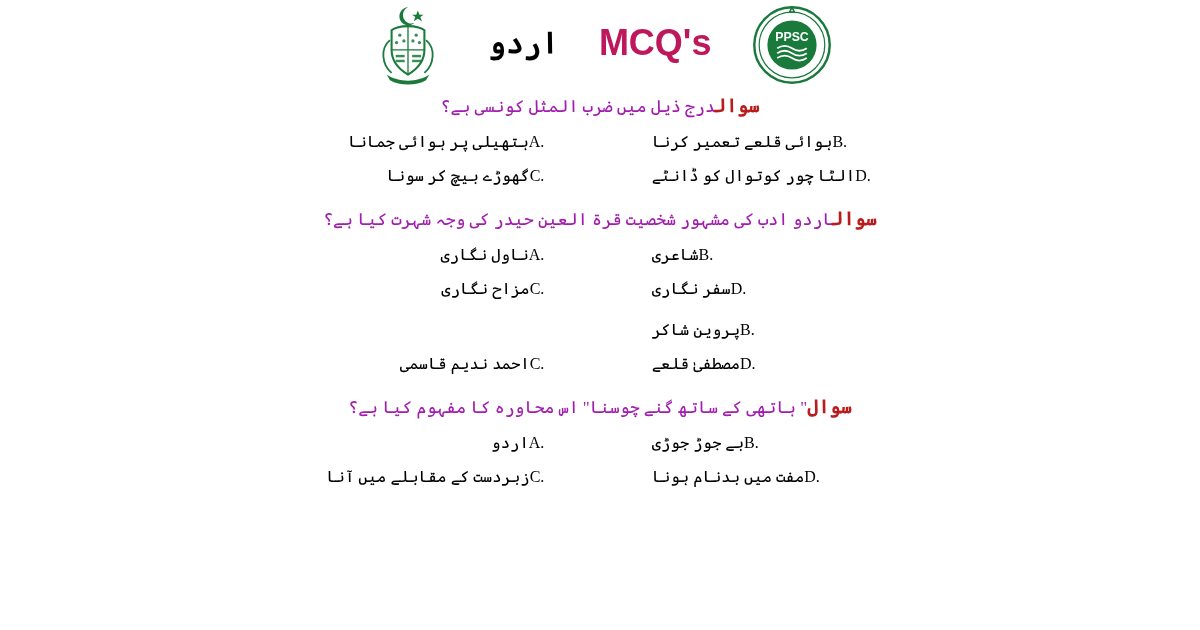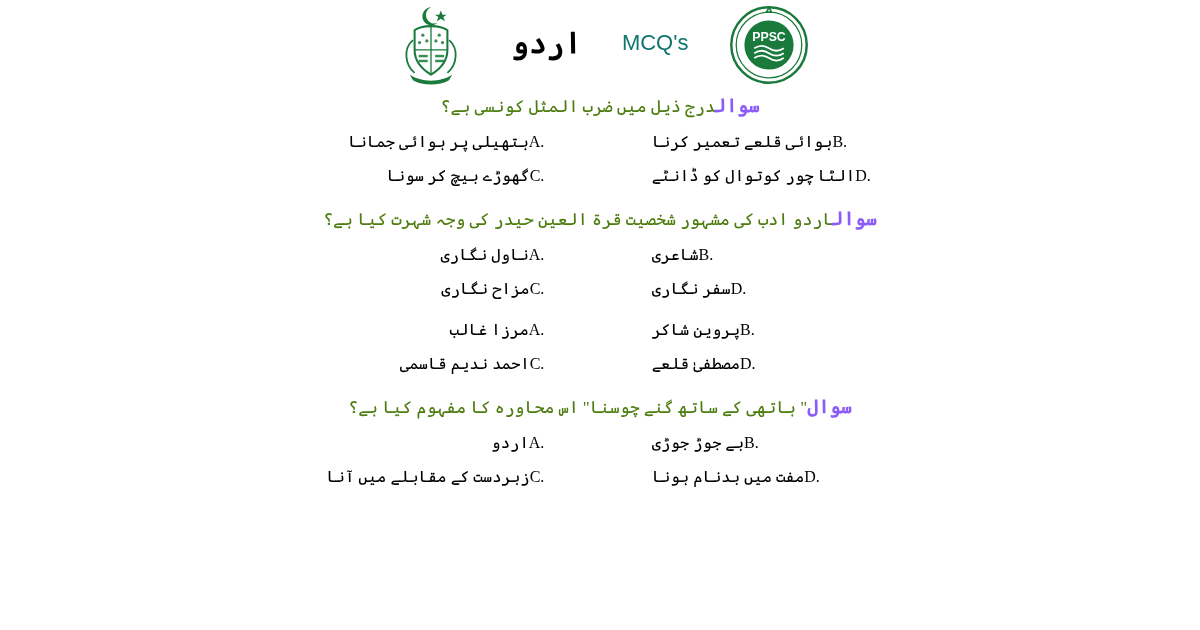--- a/index.html
+++ b/index.html
@@ -44,23 +44,23 @@
   }
 
   .title-urdu {
     font-size: 30px;
     color: #000000;
     font-weight: 700;
     line-height: 1;
     padding-bottom: 4px;
   }
   .title-mcq {
-    font-size: 22px;
-    color: #0f766e;
-    font-weight: 400;
+    font-size: 36px;
+    color: #be185d;
+    font-weight: 700;
     font-family: "Liberation Sans", sans-serif;
     line-height: 1;
     padding-bottom: 4px;
     direction: ltr;
   }
 
   
   .sheet {
     padding: 0 28px 0 28px;
     box-sizing: border-box;
@@ -69,26 +69,26 @@
     margin-bottom: 6px;
   }
   .q-line {
     text-align: center;
     font-size: 17px;
     line-height: 1.5;
     white-space: nowrap;
     padding: 6px 0 4px 0;
   }
   .q-label {
-    color: #8b5cf6;
+    color: #b91c1c;
     font-weight: 700;
     font-size: 19px;
   }
   .q-text {
-    color: #4d7c0f;
+    color: #a21caf;
     font-size: 17px;
   }
   .options-row {
     display: flex;
     flex-direction: row;
     justify-content: space-between;
     padding: 2px 30px 2px 30px;
     box-sizing: border-box;
   }
   .opt {
@@ -218,23 +218,20 @@
         <span class="opt-letter">C.</span><span>مزاح نگاری</span>
       </div>
     </div>
   </div>
 
   <div class="question-block">
     <div class="options-row">
       <div class="opt opt-right">
         <span class="opt-letter">B.</span><span>پروین شاکر</span>
       </div>
-      <div class="opt opt-left">
-        <span class="opt-letter">A.</span><span>مرزا غالب</span>
-      </div>
     </div>
     <div class="options-row">
       <div class="opt opt-right">
         <span class="opt-letter">D.</span><span>مصطفیٰ قلعے</span>
       </div>
       <div class="opt opt-left">
         <span class="opt-letter">C.</span><span>احمد ندیم قاسمی</span>
       </div>
     </div>
   </div>

